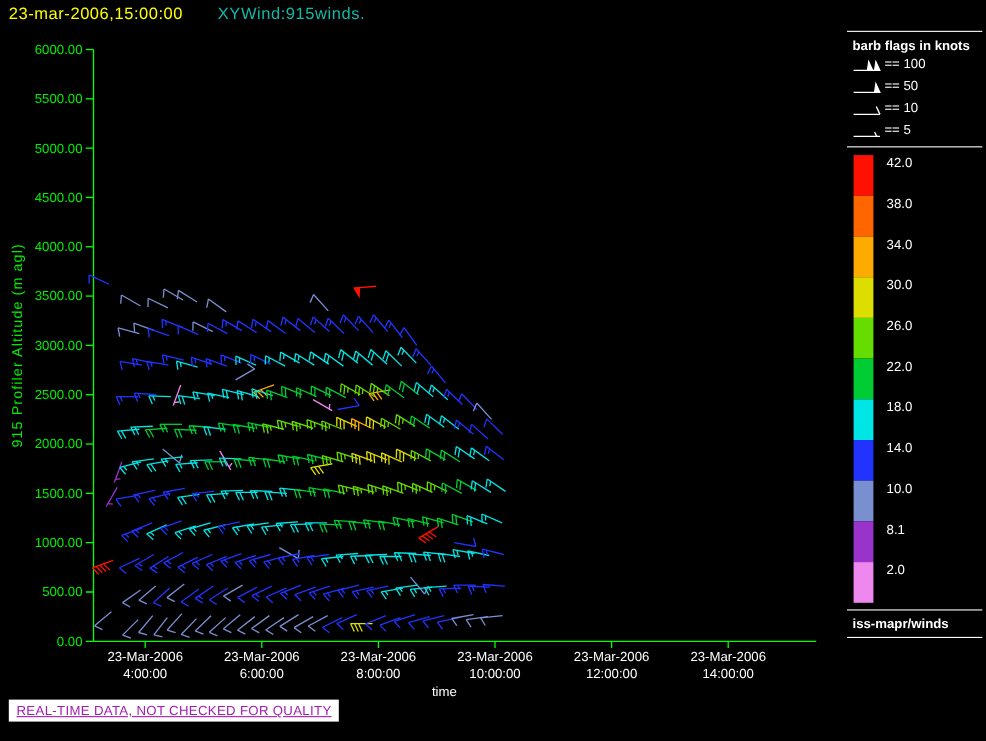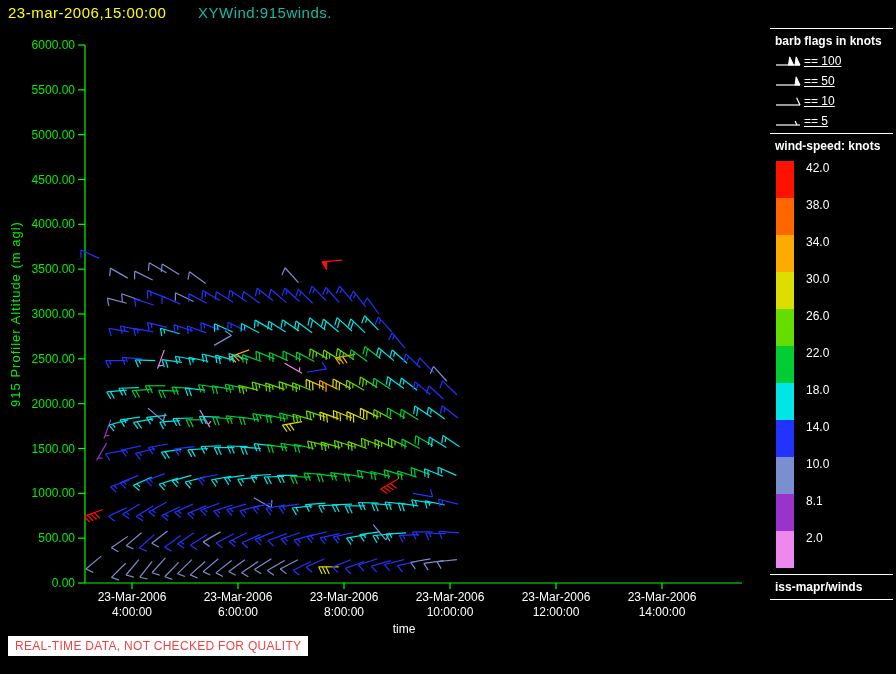--- a/index.html
+++ b/index.html
@@ -1,26 +1,26 @@
 <!DOCTYPE html>
 <html><head>
 <meta charset="utf-8">
 <style>
   html,body{margin:0;padding:0;background:#000;}
   body{width:896px;height:674px;position:relative;overflow:hidden;
        font-family:"Liberation Sans",sans-serif;}
   #hdr-timestamp{position:absolute;left:8px;top:4px;color:#ffff00;font-size:15px;font-weight:normal;letter-spacing:.5px;}
   #hdr-title{position:absolute;left:198px;top:4px;color:#14b8a6;font-size:15px;letter-spacing:.5px;}
   #plot{position:absolute;left:0;top:0;}
-  #footer-note{position:absolute;left:8px;top:636px;background:#ffffff;color:#ef4444;
-               font-size:12px;padding:3px 7px;letter-spacing:.3px;}
+  #footer-note{position:absolute;left:8px;top:636px;background:#ffffff;color:#a21caf;
+               font-size:12px;padding:3px 7px;letter-spacing:.3px;text-decoration:underline;}
   .right-panel{position:absolute;left:770px;top:26px;width:123px;color:#fff;}
   .sep{border-top:1px solid #ffffff;height:0;margin:2px 0;}
   .panel-title{font-size:12px;padding:3px 0 3px 5px;white-space:nowrap;font-weight:bold;}
-  .legend-row{display:flex;align-items:center;height:20px;padding-left:2px;text-decoration:underline;}
+  .legend-row{display:flex;height:20px;padding-left:2px;}
   .legend-row span{font-size:12px;}
   .glyph{flex:0 0 32px;}
   #colorbar{padding:5px 0 4px 6px;}
   .cb-row{display:flex;height:37px;}
   .cb-swatch{width:18px;height:37px;}
   .cb-label{font-size:12px;margin-left:12px;}
 </style>
 </head>
 <body>
 
@@ -888,21 +888,20 @@
     <span>== 10</span>
   </div>
   <div class="legend-row">
     <svg class="glyph barb-glyph" width="32" height="18">
         <line x1="4" y1="13" x2="28" y2="12.999999999999998" stroke="#ffffff" stroke-width="1.2"></line>
         <line x1="25" y1="12.999999999999998" x2="23.098217822166852" y2="8.921614958335073" stroke="#ffffff" stroke-width="1.2"></line>
       </svg>
     <span>== 5</span>
   </div>
   <div class="sep"></div>
-  <div class="panel-title">wind-speed: knots</div>
   <div id="colorbar">
       <div class="cb-row">
         <div class="cb-swatch" style="background: rgb(255, 17, 0);"></div>
         <span class="cb-label">42.0</span>
       </div>
       <div class="cb-row">
         <div class="cb-swatch" style="background: rgb(255, 102, 0);"></div>
         <span class="cb-label">38.0</span>
       </div>
       <div class="cb-row">

